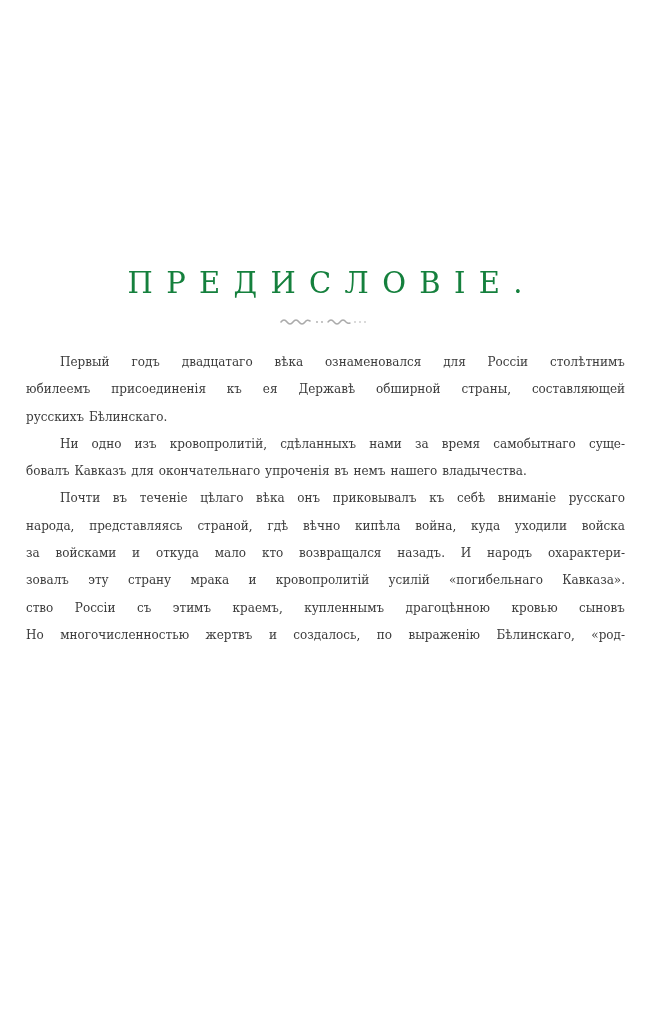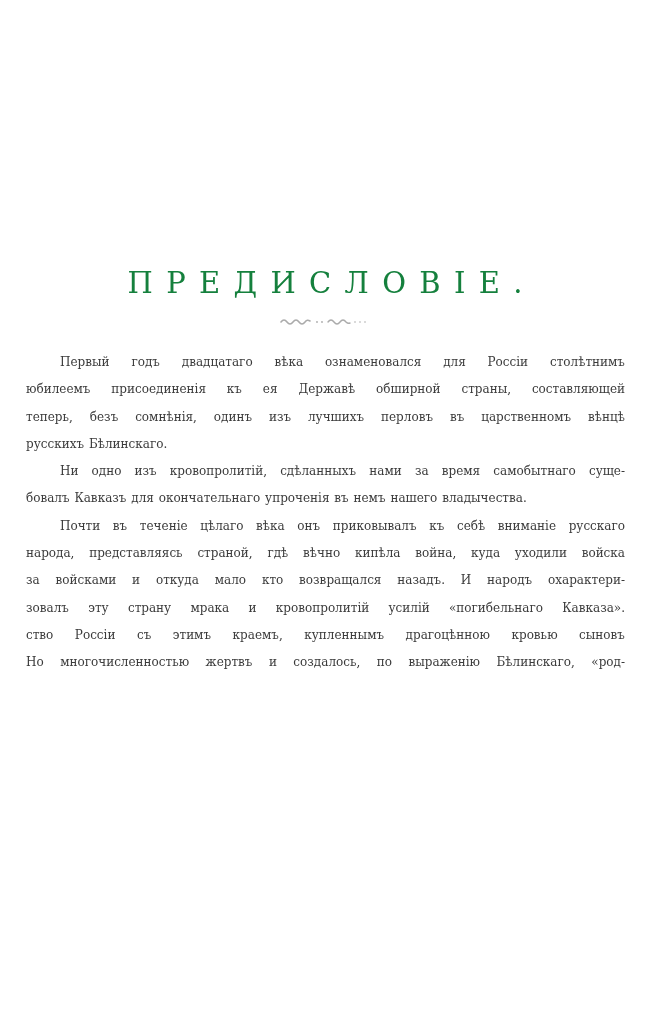--- a/index.html
+++ b/index.html
@@ -69,21 +69,20 @@
       <path d="M49 6 q3 -4 6 0 q3 4 6 0 q3 -4 6 0 q2 2 4 1" fill="none" stroke="#8f8f8f" stroke-width="1.4" stroke-linecap="round"></path>
       <circle cx="76" cy="6" r="0.8" fill="#8f8f8f"></circle>
       <circle cx="81" cy="6" r="0.8" fill="#8f8f8f"></circle>
       <circle cx="86" cy="6" r="0.8" fill="#8f8f8f"></circle>
     </svg>
   </div>
   <div class="text" id="text-block">
       <div class="para">
         <div class="line first">Первый годъ двадцатаго вѣка ознаменовался для Россіи столѣтнимъ</div>
         <div class="line">юбилеемъ присоединенія къ ея Державѣ обширной страны, составляющей</div>
-        <div class="line">теперь, безъ сомнѣнія, одинъ изъ лучшихъ перловъ въ царственномъ вѣнцѣ</div>
         <div class="line last-left">русскихъ Бѣлинскаго.</div>
       </div>
       <div class="para">
         <div class="line first">Ни одно изъ кровопролитій, сдѣланныхъ нами за время самобытнаго суще-</div>
         <div class="line last-left">бовалъ Кавказъ для окончательнаго упроченія въ немъ нашего владычества.</div>
       </div>
       <div class="para">
         <div class="line first">Почти въ теченіе цѣлаго вѣка онъ приковывалъ къ себѣ вниманіе русскаго</div>
         <div class="line">народа, представляясь страной, гдѣ вѣчно кипѣла война, куда уходили войска</div>
         <div class="line">за войсками и откуда мало кто возвращался назадъ. И народъ охарактери-</div>

